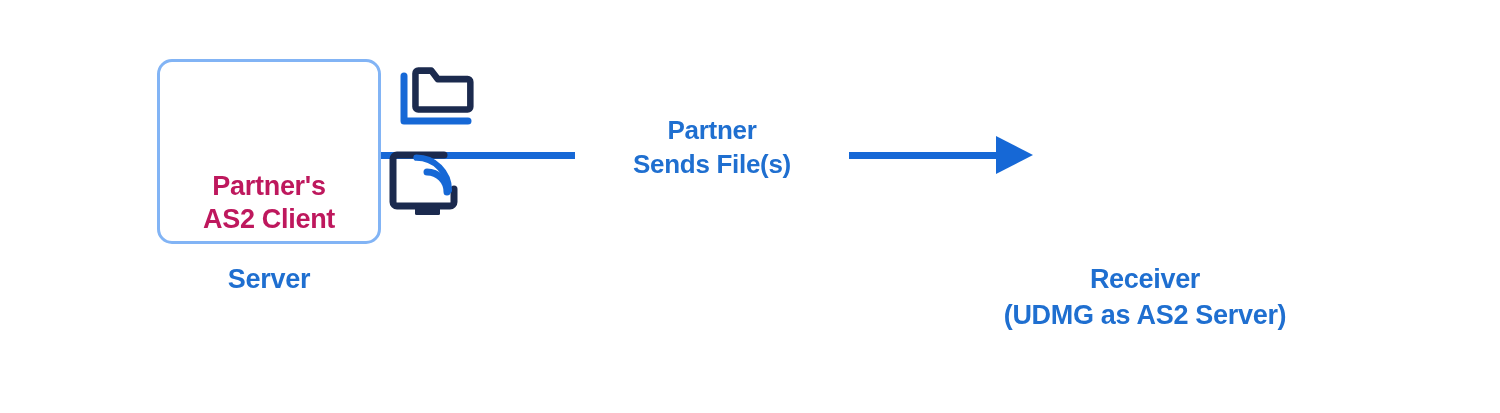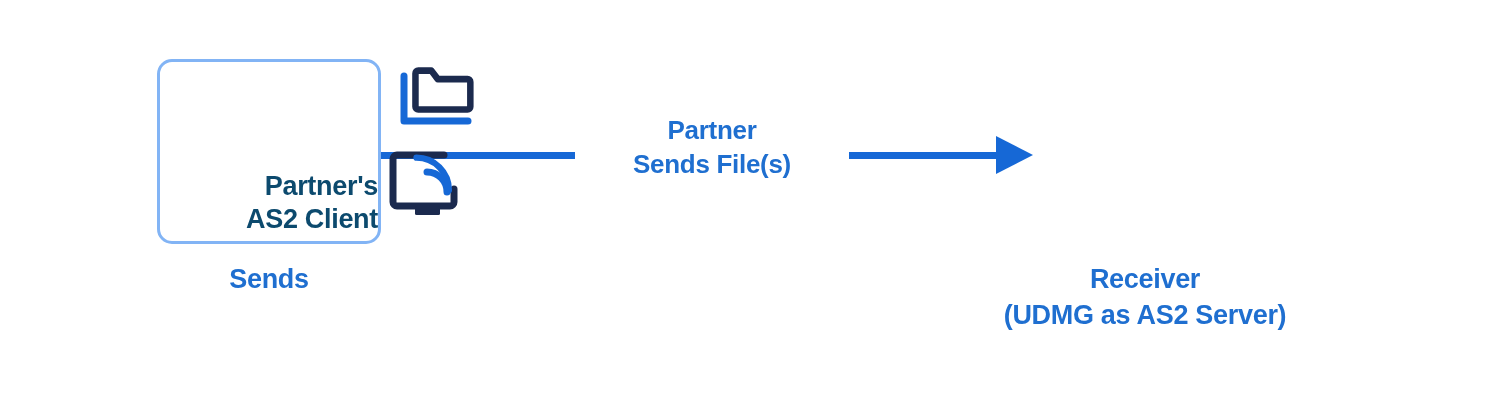--- a/index.html
+++ b/index.html
@@ -42,22 +42,22 @@
     left: 1032px;
     top: 60px;
     width: 226px;
     height: 185px;
   }
 
   .node-label {
     position: absolute;
     left: 0;
     right: 0;
-    text-align: right;
-    color: #0c4a6e;
+    text-align: center;
+    color: #be185d;
     font-weight: bold;
     font-size: 27px;
     line-height: 33px;
     letter-spacing: -0.3px;
     white-space: pre-line;
   }
 
   #sender-node-label {
     top: 108px;
   }
@@ -168,21 +168,21 @@
 
         <path d="M41 24 a20 20 0 0 1 20 20" fill="none" stroke="#1668d6" stroke-width="7" stroke-linecap="round"></path>
         <path d="M49 7 a37 37 0 0 1 37 37" fill="none" stroke="#1668d6" stroke-width="7" stroke-linecap="round" transform="translate(-18,0) scale(0.88,0.88) translate(6,4)"></path>
       </svg>
     </span>
 
     <span id="sender-node-label" class="node-label">Partner's
 AS2 Client</span>
   </div>
 
-  <span id="sender-caption" class="node-caption">Sends</span>
+  <span id="sender-caption" class="node-caption">Server</span>
 
   <span id="folder-icon">
     <svg viewBox="0 0 80 66" width="80" height="66" xmlns="http://www.w3.org/2000/svg">
 
       <path d="M6 14 V59 H70" fill="none" stroke="#1668d6" stroke-width="7" stroke-linecap="round" stroke-linejoin="round"></path>
 
       <path d="M21 8 H35 l7 9 H74 a3 3 0 0 1 3 3 V46 a3 3 0 0 1 -3 3 H21 a3 3 0 0 1 -3 -3 V11 a3 3 0 0 1 3 -3 Z" fill="#ffffff" stroke="#1b2a4e" stroke-width="7" stroke-linecap="round" stroke-linejoin="round" transform="translate(-3,0) scale(0.93,0.95) translate(4,1)"></path>
     </svg>
   </span>
 

